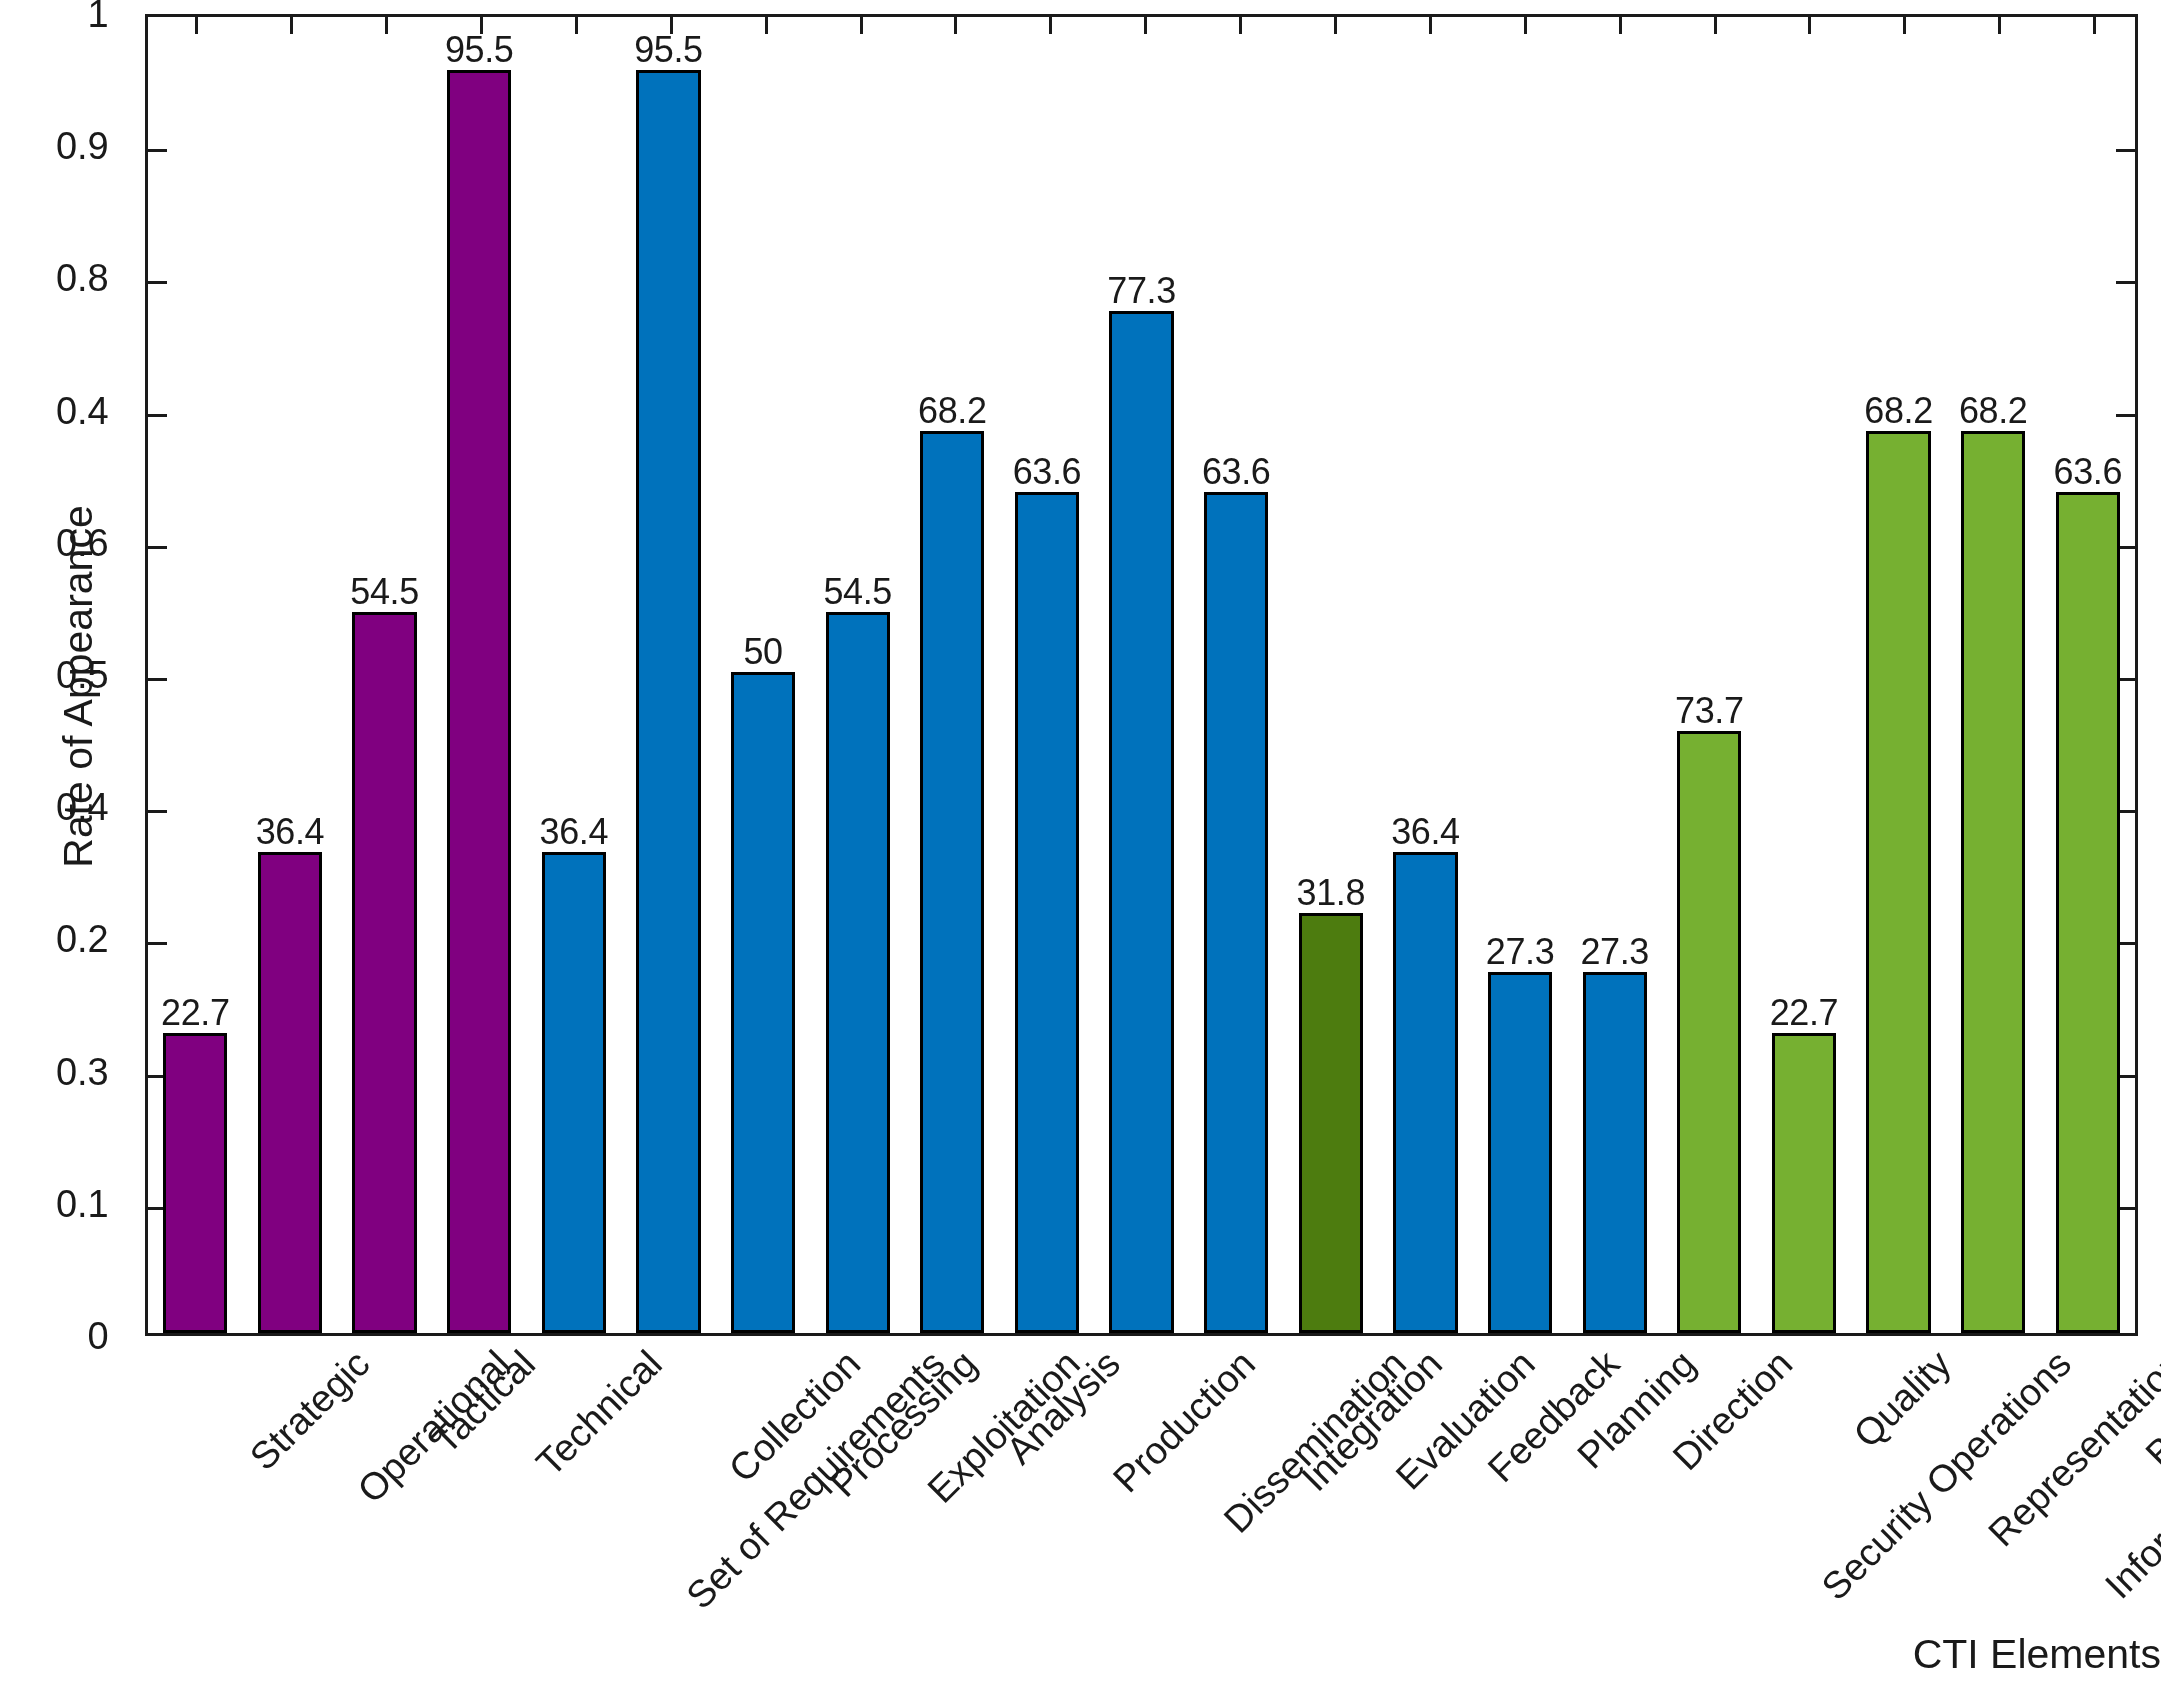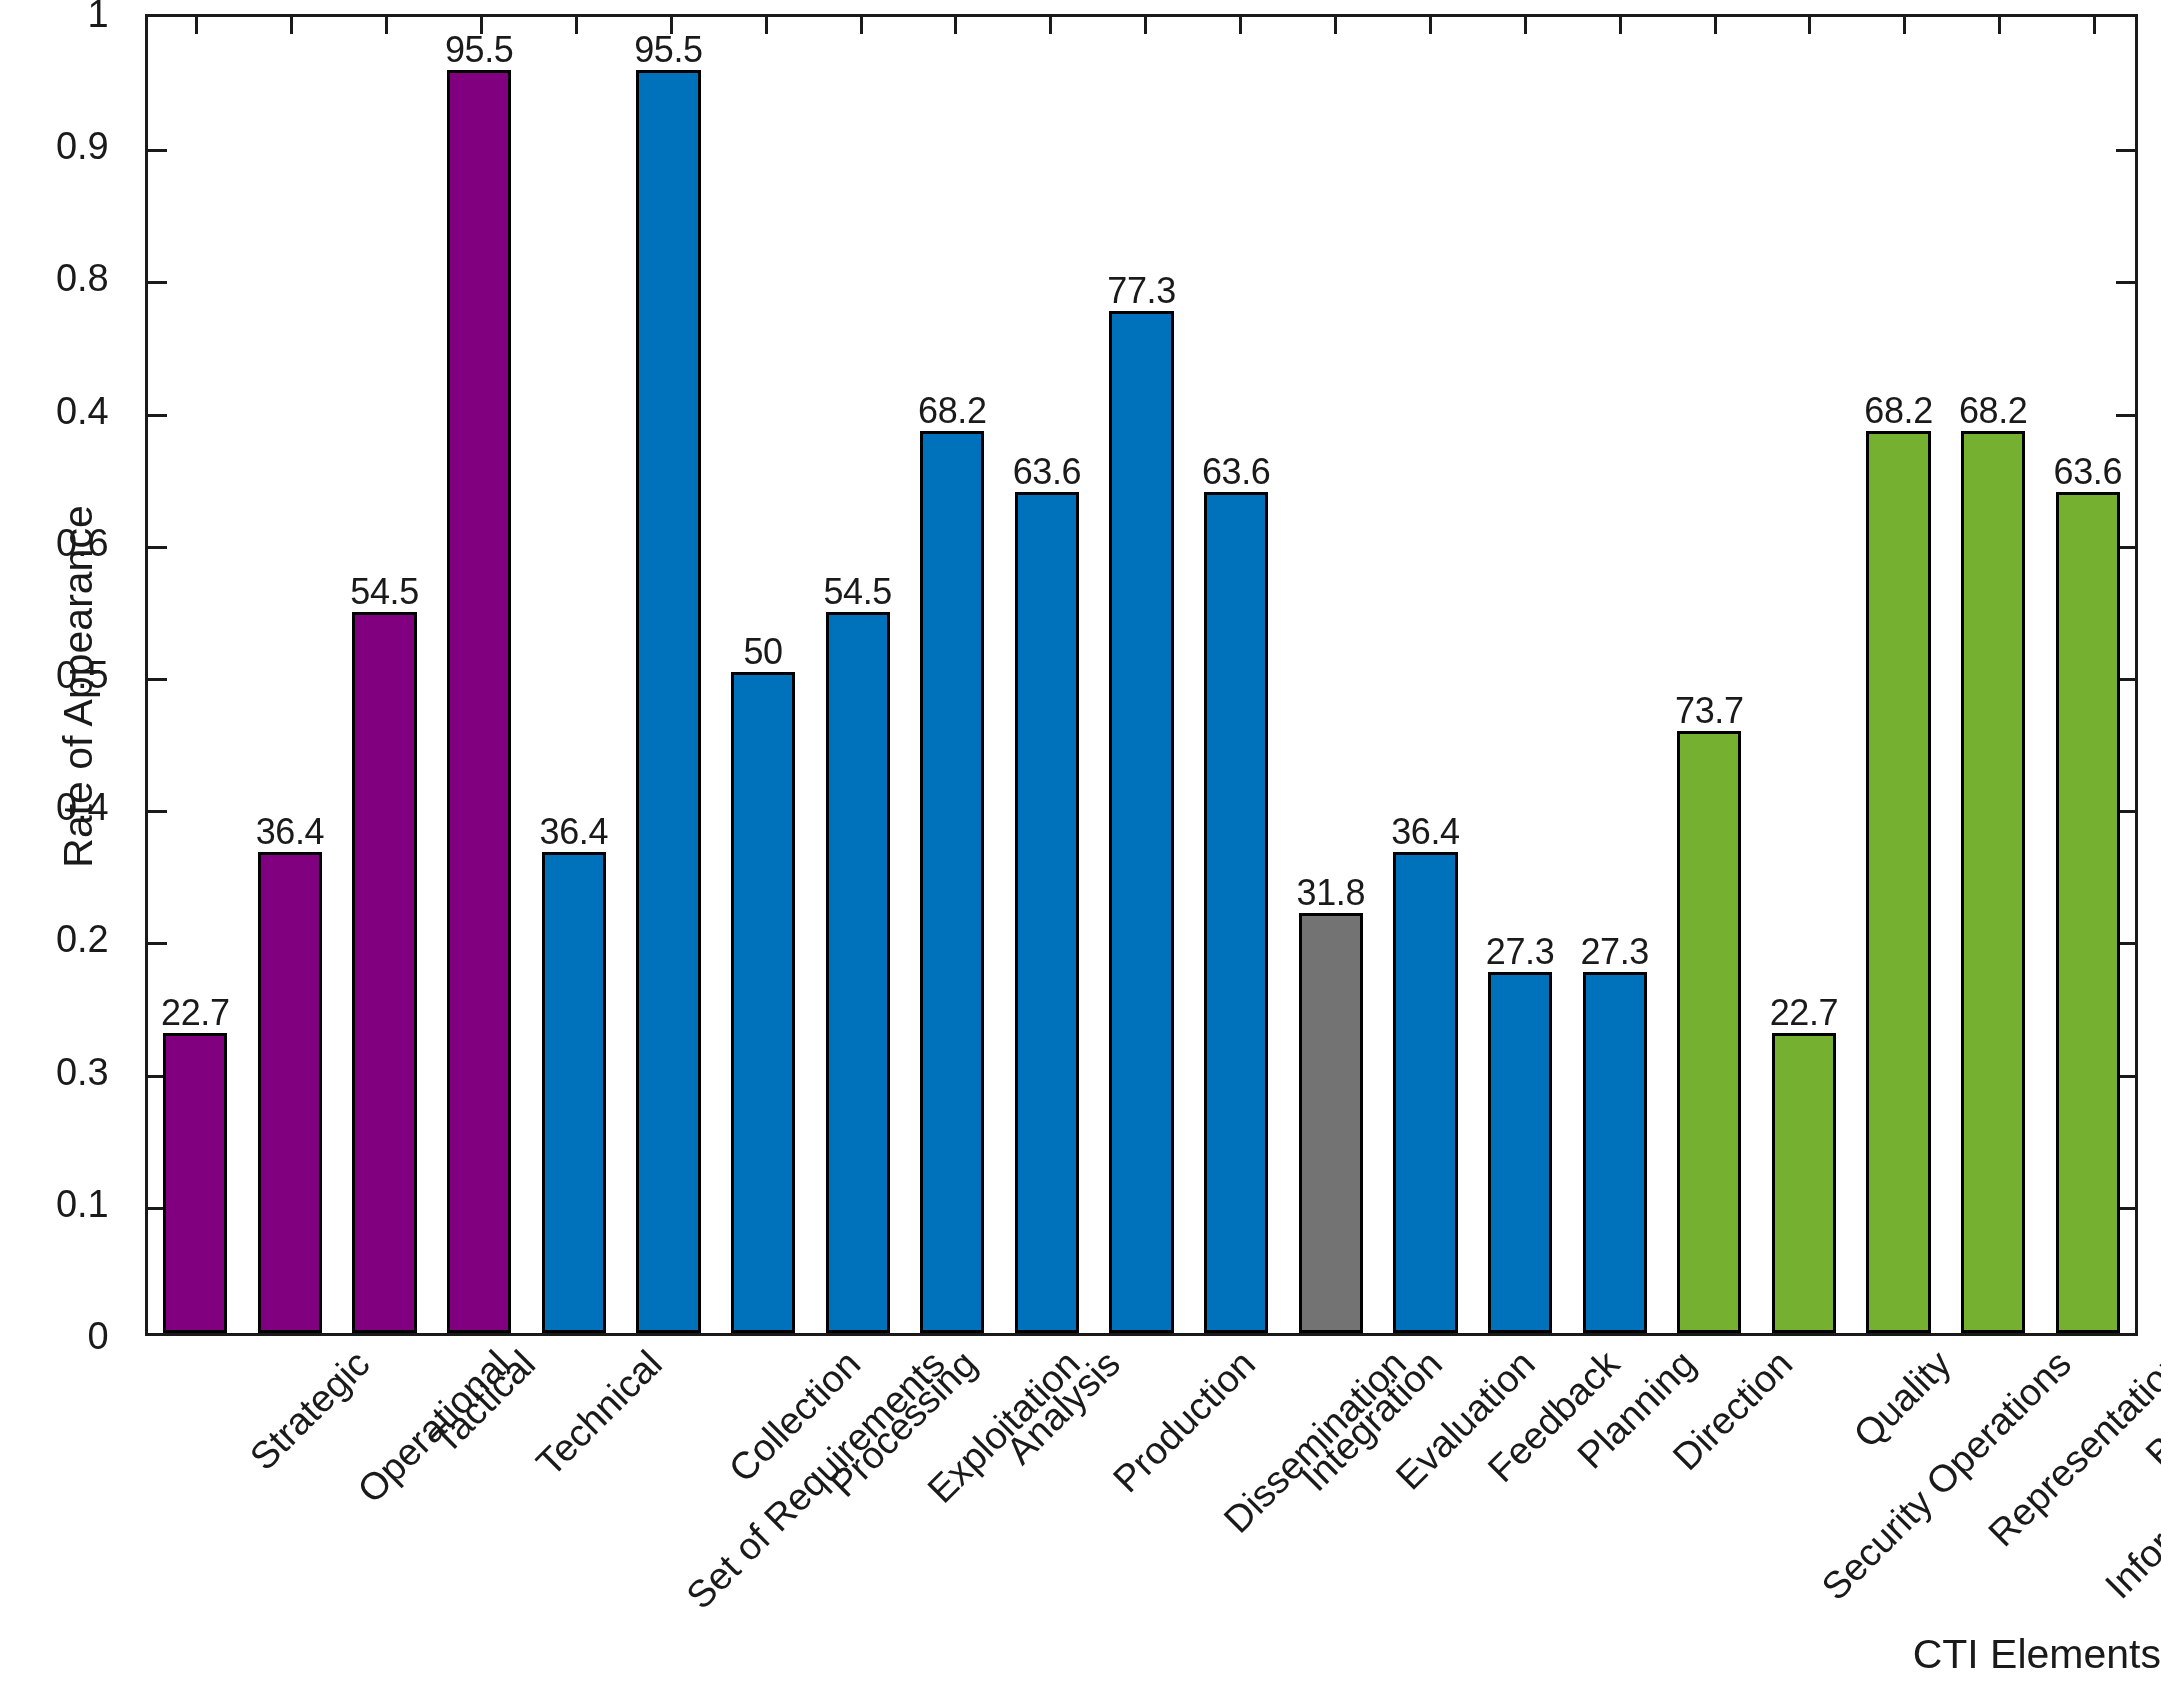--- a/index.html
+++ b/index.html
@@ -259,21 +259,21 @@
           <div class="bar" title="Dissemination" style="background: rgb(0, 114, 188); border-color: rgb(0, 0, 0); height: 1022px;">
             <span class="vlabel">77.3</span>
           </div>
         </div>
         <div class="slot">
           <div class="bar" title="Integration" style="background: rgb(0, 114, 188); border-color: rgb(0, 0, 0); height: 841px;">
             <span class="vlabel">63.6</span>
           </div>
         </div>
         <div class="slot">
-          <div class="bar" title="Evaluation" style="background: #737373; border-color: rgb(0, 0, 0); height: 420px;">
+          <div class="bar" title="Evaluation" style="background: #4d7c0f; border-color: rgb(0, 0, 0); height: 420px;">
             <span class="vlabel">31.8</span>
           </div>
         </div>
         <div class="slot">
           <div class="bar" title="Feedback" style="background: rgb(0, 114, 188); border-color: rgb(0, 0, 0); height: 481px;">
             <span class="vlabel">36.4</span>
           </div>
         </div>
         <div class="slot">
           <div class="bar" title="Planning" style="background: rgb(0, 114, 188); border-color: rgb(0, 0, 0); height: 361px;">

